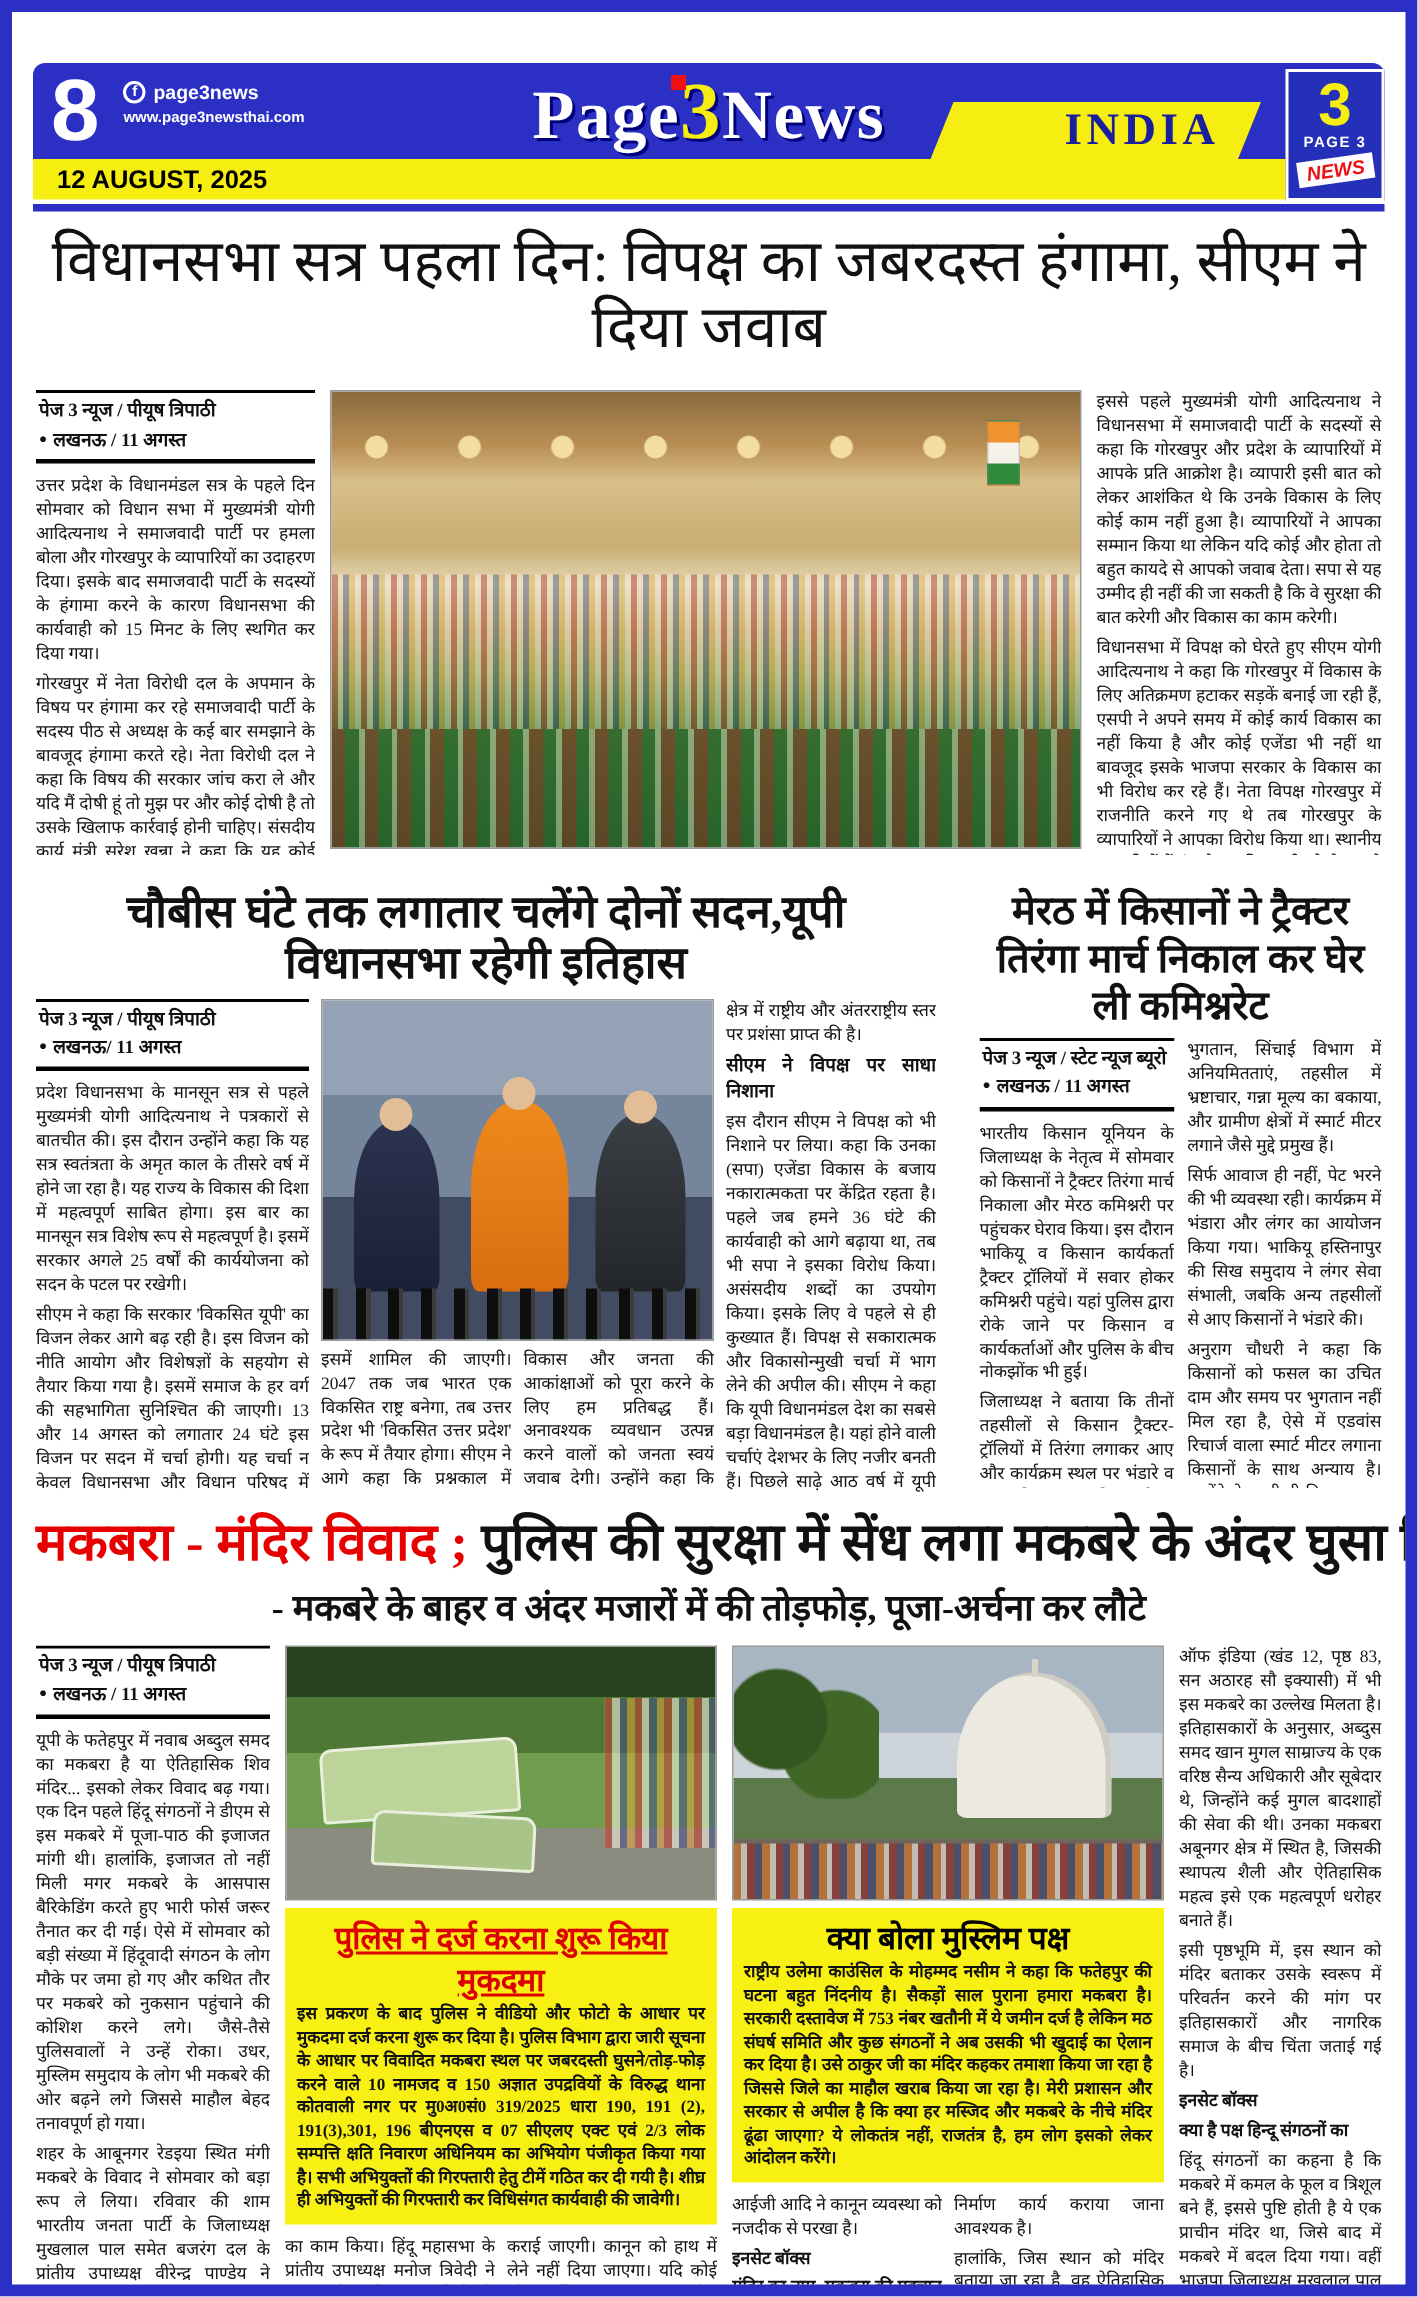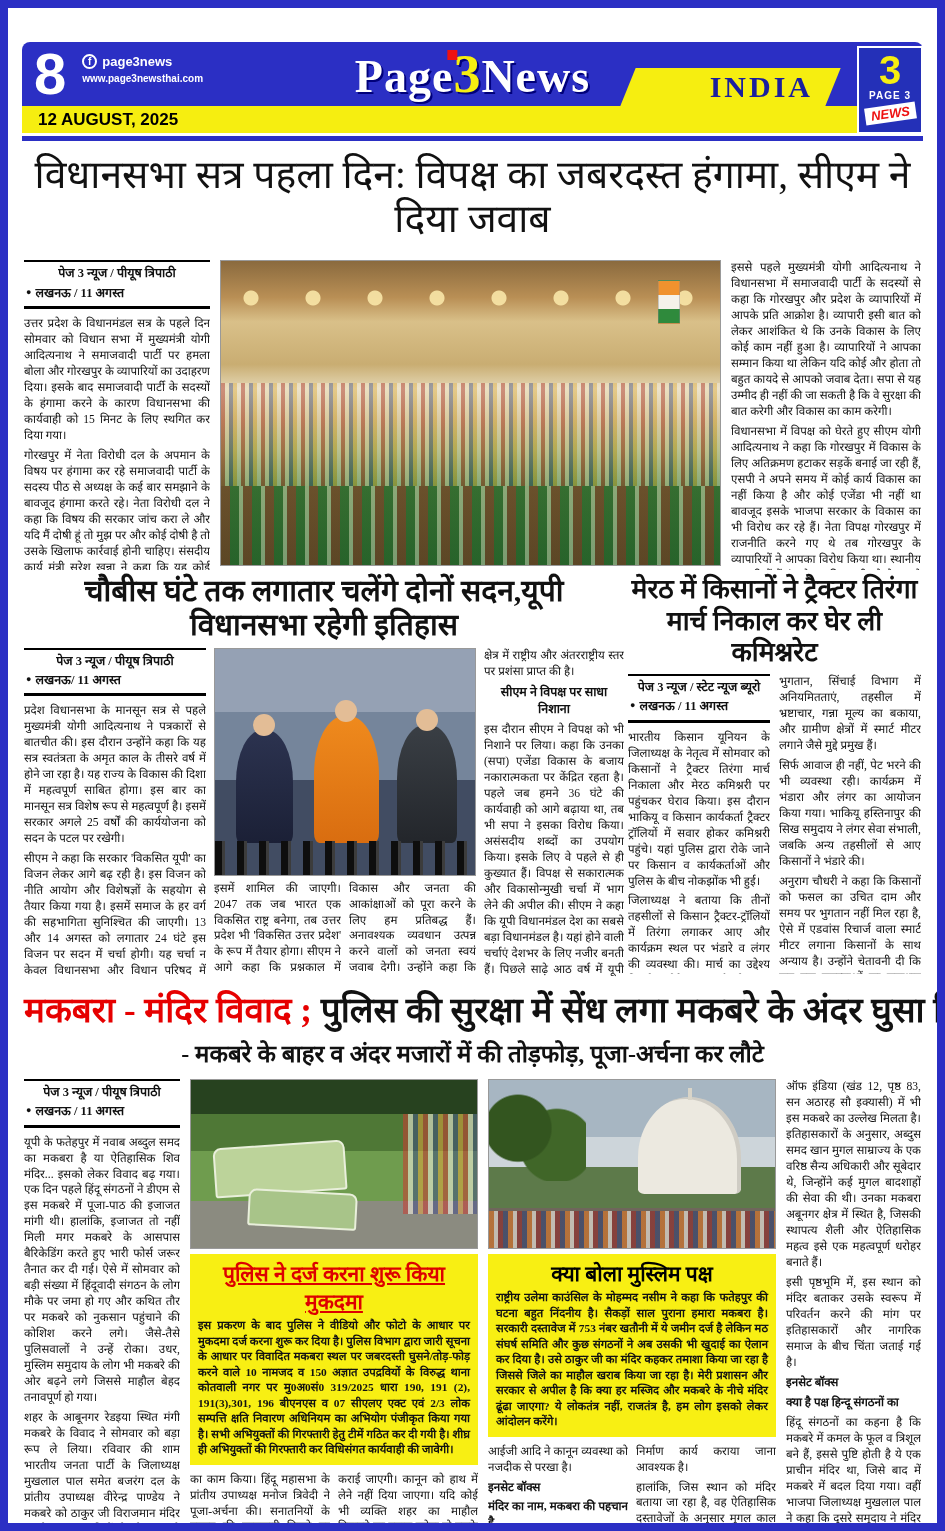--- a/index.html
+++ b/index.html
@@ -37,26 +37,26 @@
   .cl-3 { color:#f6ee10; font-weight:bold; font-size:40px; line-height:40px; margin-top:2px; }
   .cl-p3 { color:#fff; font-weight:bold; font-size:10px; letter-spacing:1px; }
   .cl-news { display:inline-block; background:#fff; color:#e11; font-style:italic; font-weight:bold;
              font-size:13px; padding:1px 6px; transform:rotate(-8deg); margin-top:4px; }
   .date-bar { height:27px; background:#f6ee10; display:flex; align-items:center; padding-left:16px;
               font:bold 17px "Liberation Sans","DejaVu Sans",sans-serif; color:#000; }
   .blue-rule { height:5px; background:#2b2fc4; margin-top:3px; }
 
   
   .byline { border-top:2px solid #000; padding:3px 2px 4px; border-bottom:3px solid #000; margin-bottom:7px; }
-  .byline .b1 { text-align:center; font-weight:bold; font-size:12.5px; white-space:nowrap; }
+  .byline .b1 { font-weight:bold; font-size:12.5px; white-space:nowrap; }
   .byline .b2 { font-weight:bold; font-size:12.5px; margin-top:2px; }
   .byline .blt { font-size:9px; vertical-align:2px; margin-right:4px; }
   .col { font-size:11.6px; line-height:1.38; text-align:justify; overflow:hidden; }
   .col p { margin-bottom:4px; }
-  .bold-sub { font-weight:bold; text-align:center; font-size:12.5px; margin:2px 0; }
+  .bold-sub { font-weight:bold; font-size:12.5px; margin:2px 0; }
   .mini-label { font-weight:bold; }
 
   
   .a1-head { font-weight:normal; font-size:39px; line-height:1.12; text-align:center; margin:12px 0 20px; }
   .a1-row { display:flex; gap:10px; }
   .a1-left { width:186px; height:310px; }
   .a1-right { width:190px; height:310px; }
   .a1-photo { flex:1; height:306px; position:relative; overflow:hidden; border:1px solid #999;
     background:
       linear-gradient(180deg,#8a6a3e 0%,#b98f55 12%,#d9c089 20%,#c9ad72 34%,#e4d7b4 42%,
@@ -68,21 +68,21 @@
   .a1-crowd { position:absolute; top:40%; left:0; right:0; height:34%; opacity:.75;
     background:repeating-linear-gradient(90deg, rgba(170,40,40,.55) 0 4px, rgba(245,235,210,.55) 4px 8px,
       rgba(40,60,130,.5) 8px 12px, rgba(230,180,70,.5) 12px 16px, rgba(250,250,250,.45) 16px 20px); }
   .a1-desks { position:absolute; bottom:0; left:0; right:0; height:26%; opacity:.8;
     background:repeating-linear-gradient(90deg, rgba(140,30,30,.6) 0 9px, rgba(30,90,40,.6) 9px 18px,
       rgba(235,230,215,.5) 18px 22px); }
   .pflag { position:absolute; top:6%; right:8%; width:22px; height:44px; border:1px solid #8886;
     background:linear-gradient(180deg,#f0922e 0 33%,#f5f2ea 33% 66%,#2f8a3c 66% 100%); }
 
   
-  .row2 { display:flex; gap:4px; margin-top:4px; }
+  .row2 { display:flex; gap:29px; margin-top:22px; }
   .art2 { width:600px; }
   .a2-head { font-weight:bold; font-size:30px; line-height:1.12; text-align:center; margin-bottom:6px; }
   .a2-cols { display:flex; gap:8px; }
   .a2-c1 { width:182px; height:330px; }
   .a2-mid { width:262px; }
   .a2-photo { height:228px; position:relative; overflow:hidden; border:1px solid #999; margin-bottom:5px;
     background:linear-gradient(180deg,#95a1b4 0 28%,#75859b 28% 58%,#414c62 58% 100%); }
   .fig { position:absolute; bottom:14%; border-radius:46% 46% 8% 8%; }
   .fig-head { position:absolute; top:-16px; left:50%; transform:translateX(-50%);
     width:22px; height:22px; border-radius:50%; background:#e3bd96; }

